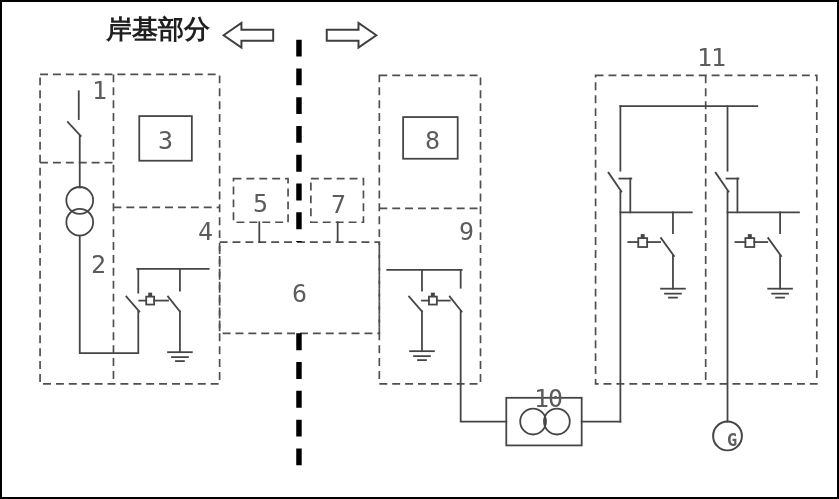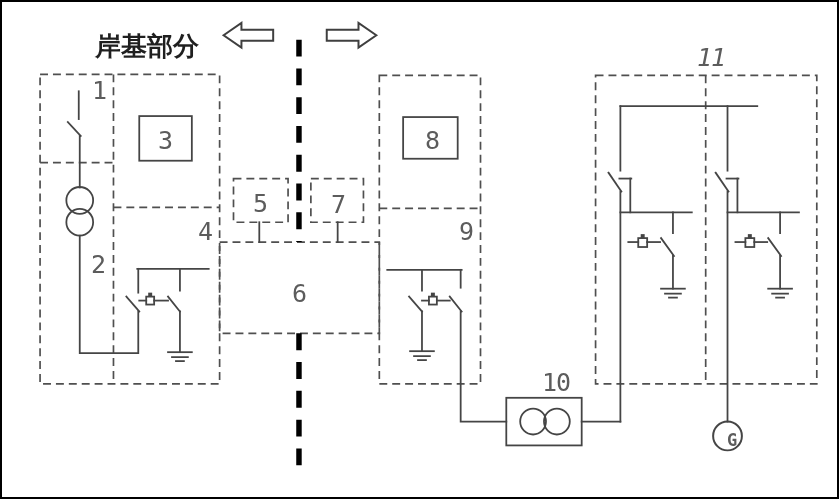--- a/index.html
+++ b/index.html
@@ -163,27 +163,27 @@
       <line class="sld" x1="783" y1="256" x2="783" y2="289"></line>
       <g>
         <line class="sld" x1="771" y1="289" x2="795" y2="289"></line>
         <line class="sld" x1="775" y1="294" x2="791" y2="294"></line>
         <line class="sld" x1="779" y1="298" x2="787" y2="298"></line>
       </g>
     </g>
     <circle class="sld" cx="730" cy="437.5" r="14.5" style="stroke-width:2"></circle>
   </svg>
 
-  <span class="hdr" style="left:145px; top:27px;margin-top:17px;">岸基部分</span>
+  <span class="hdr" style="left:156px; top:27px;">岸基部分</span>
 
   <span class="lbl" style="left:97px;  top:88px;">1</span>
   <span class="lbl" style="left:96px;  top:262px;">2</span>
   <span class="lbl" style="left:163px; top:138px;">3</span>
   <span class="lbl" style="left:203px; top:229px;">4</span>
   <span class="lbl" style="left:258px; top:201px;">5</span>
   <span class="lbl" style="left:297px; top:291px;">6</span>
   <span class="lbl" style="left:336px; top:202px;">7</span>
   <span class="lbl" style="left:430px; top:138px;">8</span>
   <span class="lbl" style="left:464px; top:229px;">9</span>
-  <span class="lbl" style="left:546px; top:380px;margin-left:8px;">10</span>
-  <span class="lbl" style="left:709px; top:55px;font-style:italic;">11</span>
+  <span class="lbl" style="left:546px; top:396px;">10</span>
+  <span class="lbl" style="left:709px; top:55px;">11</span>
   <span class="lbl g-lbl" style="left:730px; top:438px;">G</span>
 </div>
 
 </body></html>

